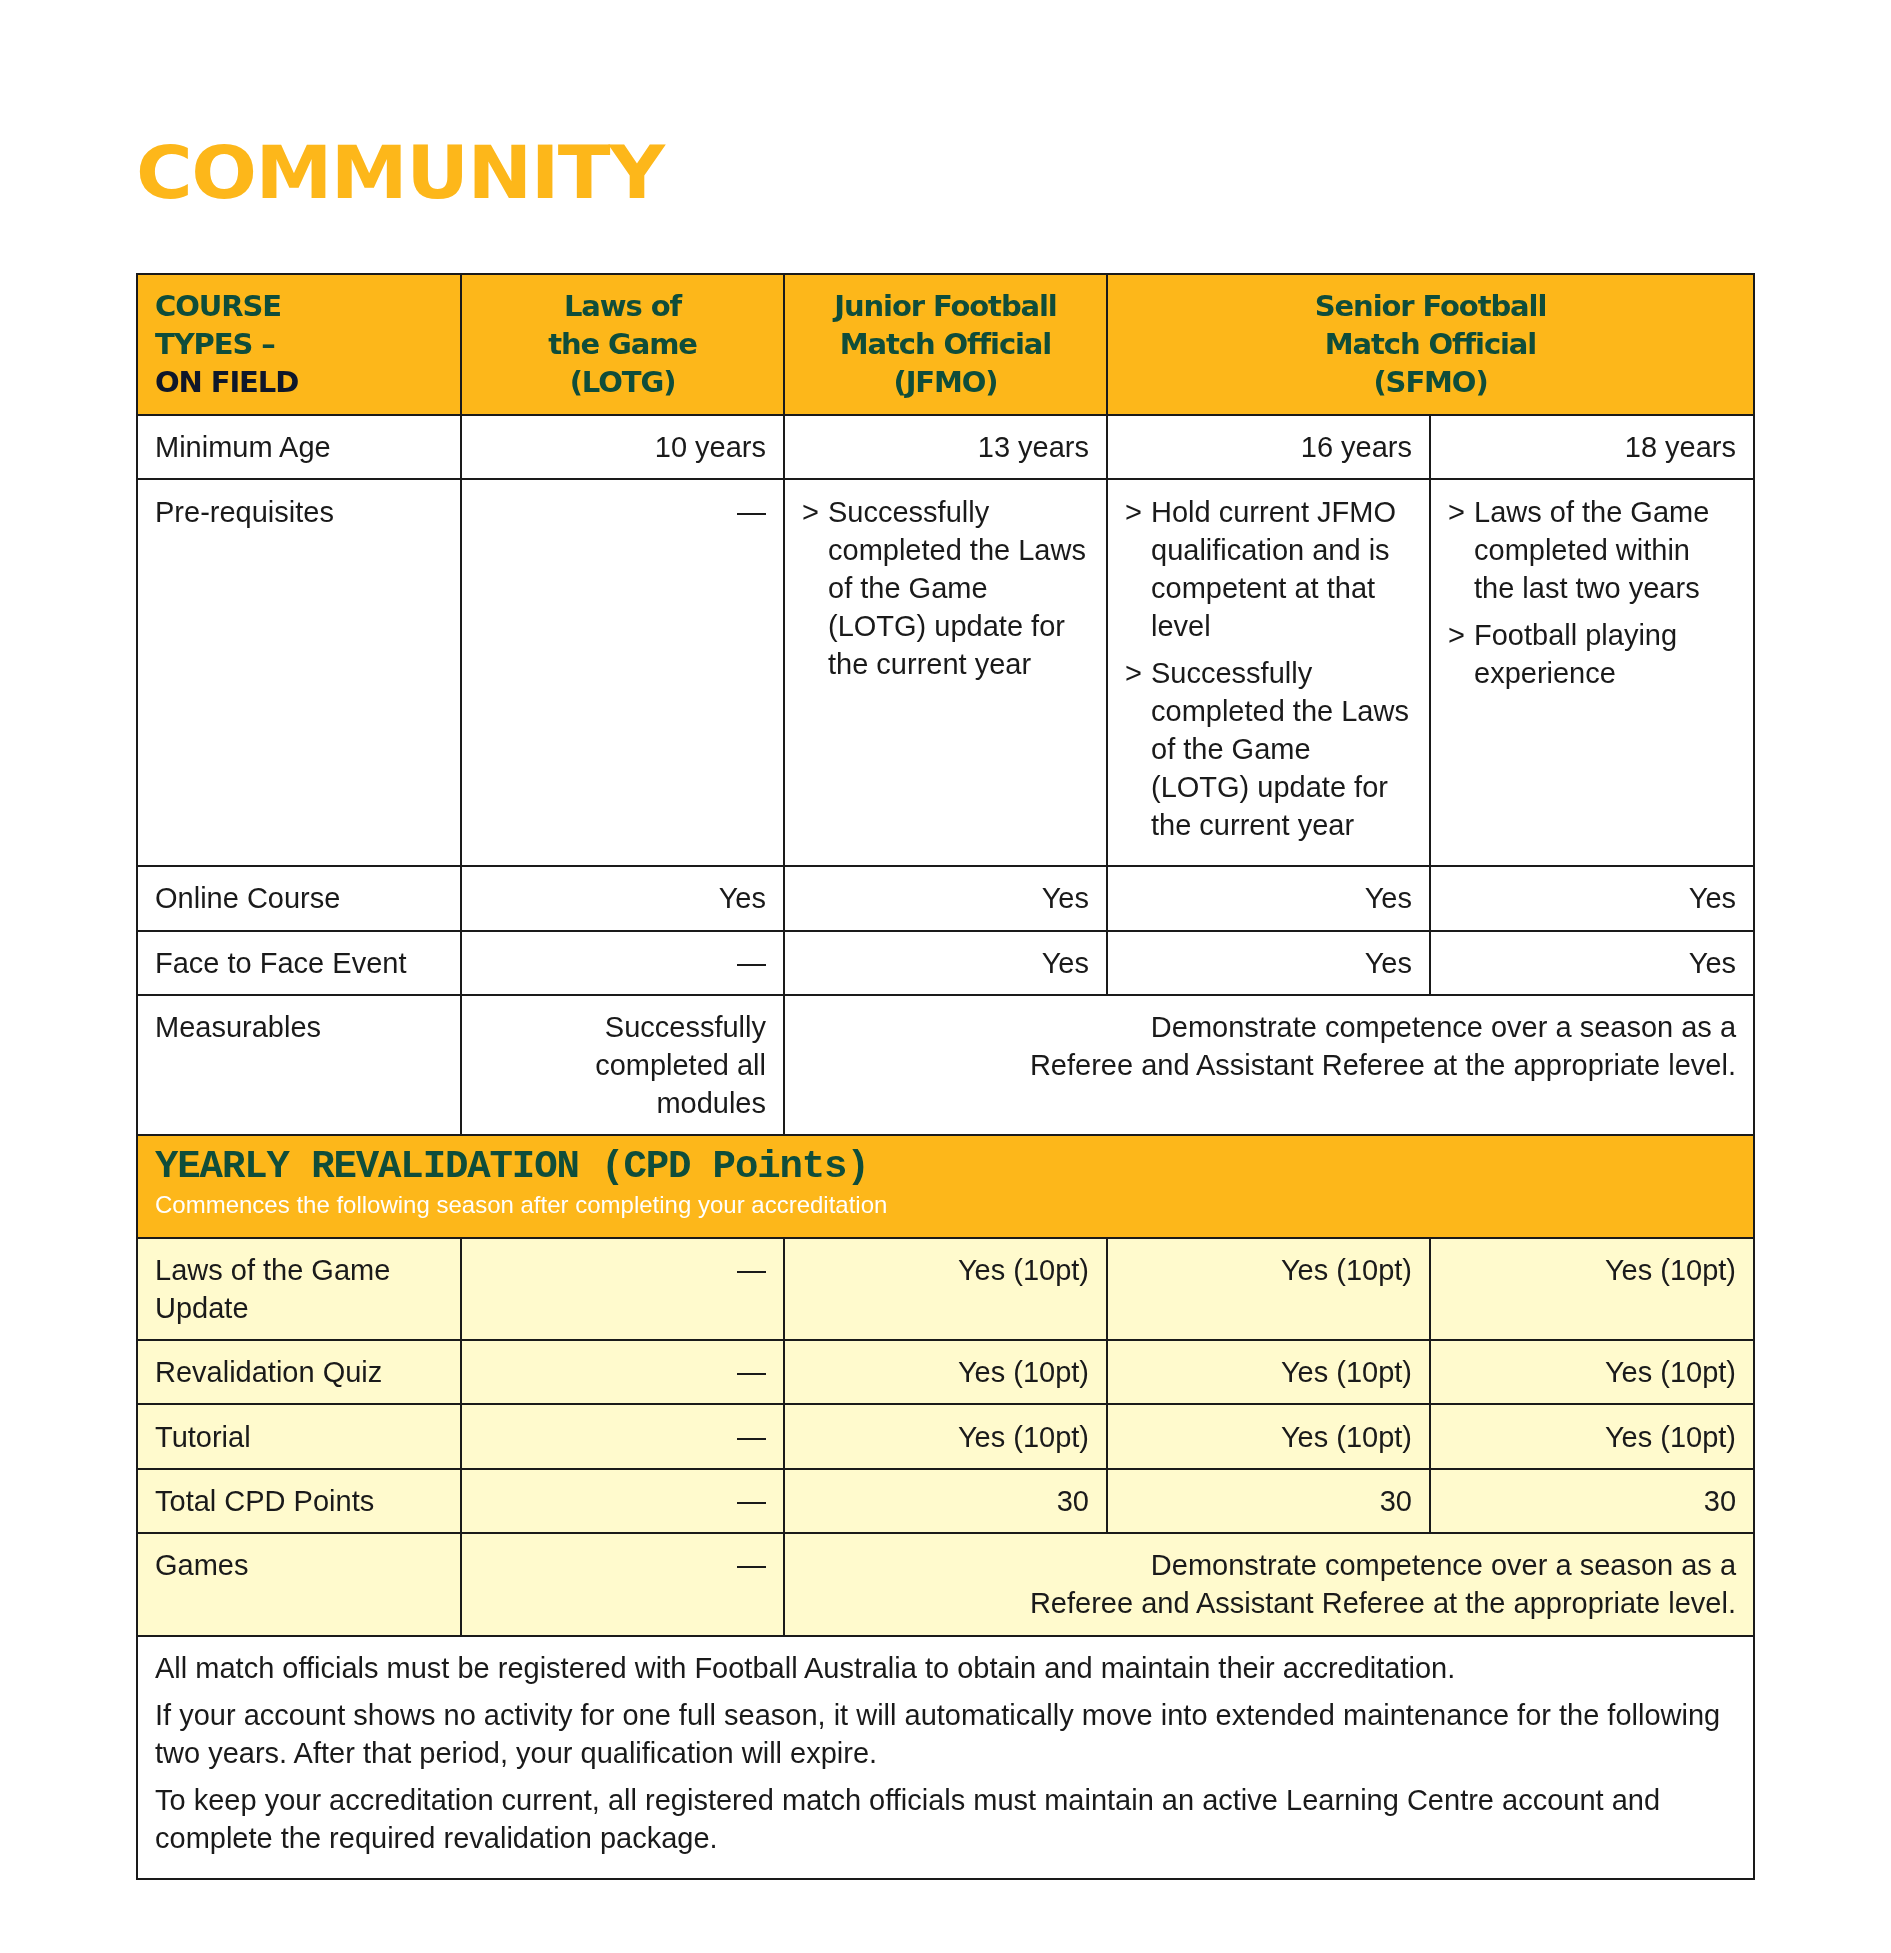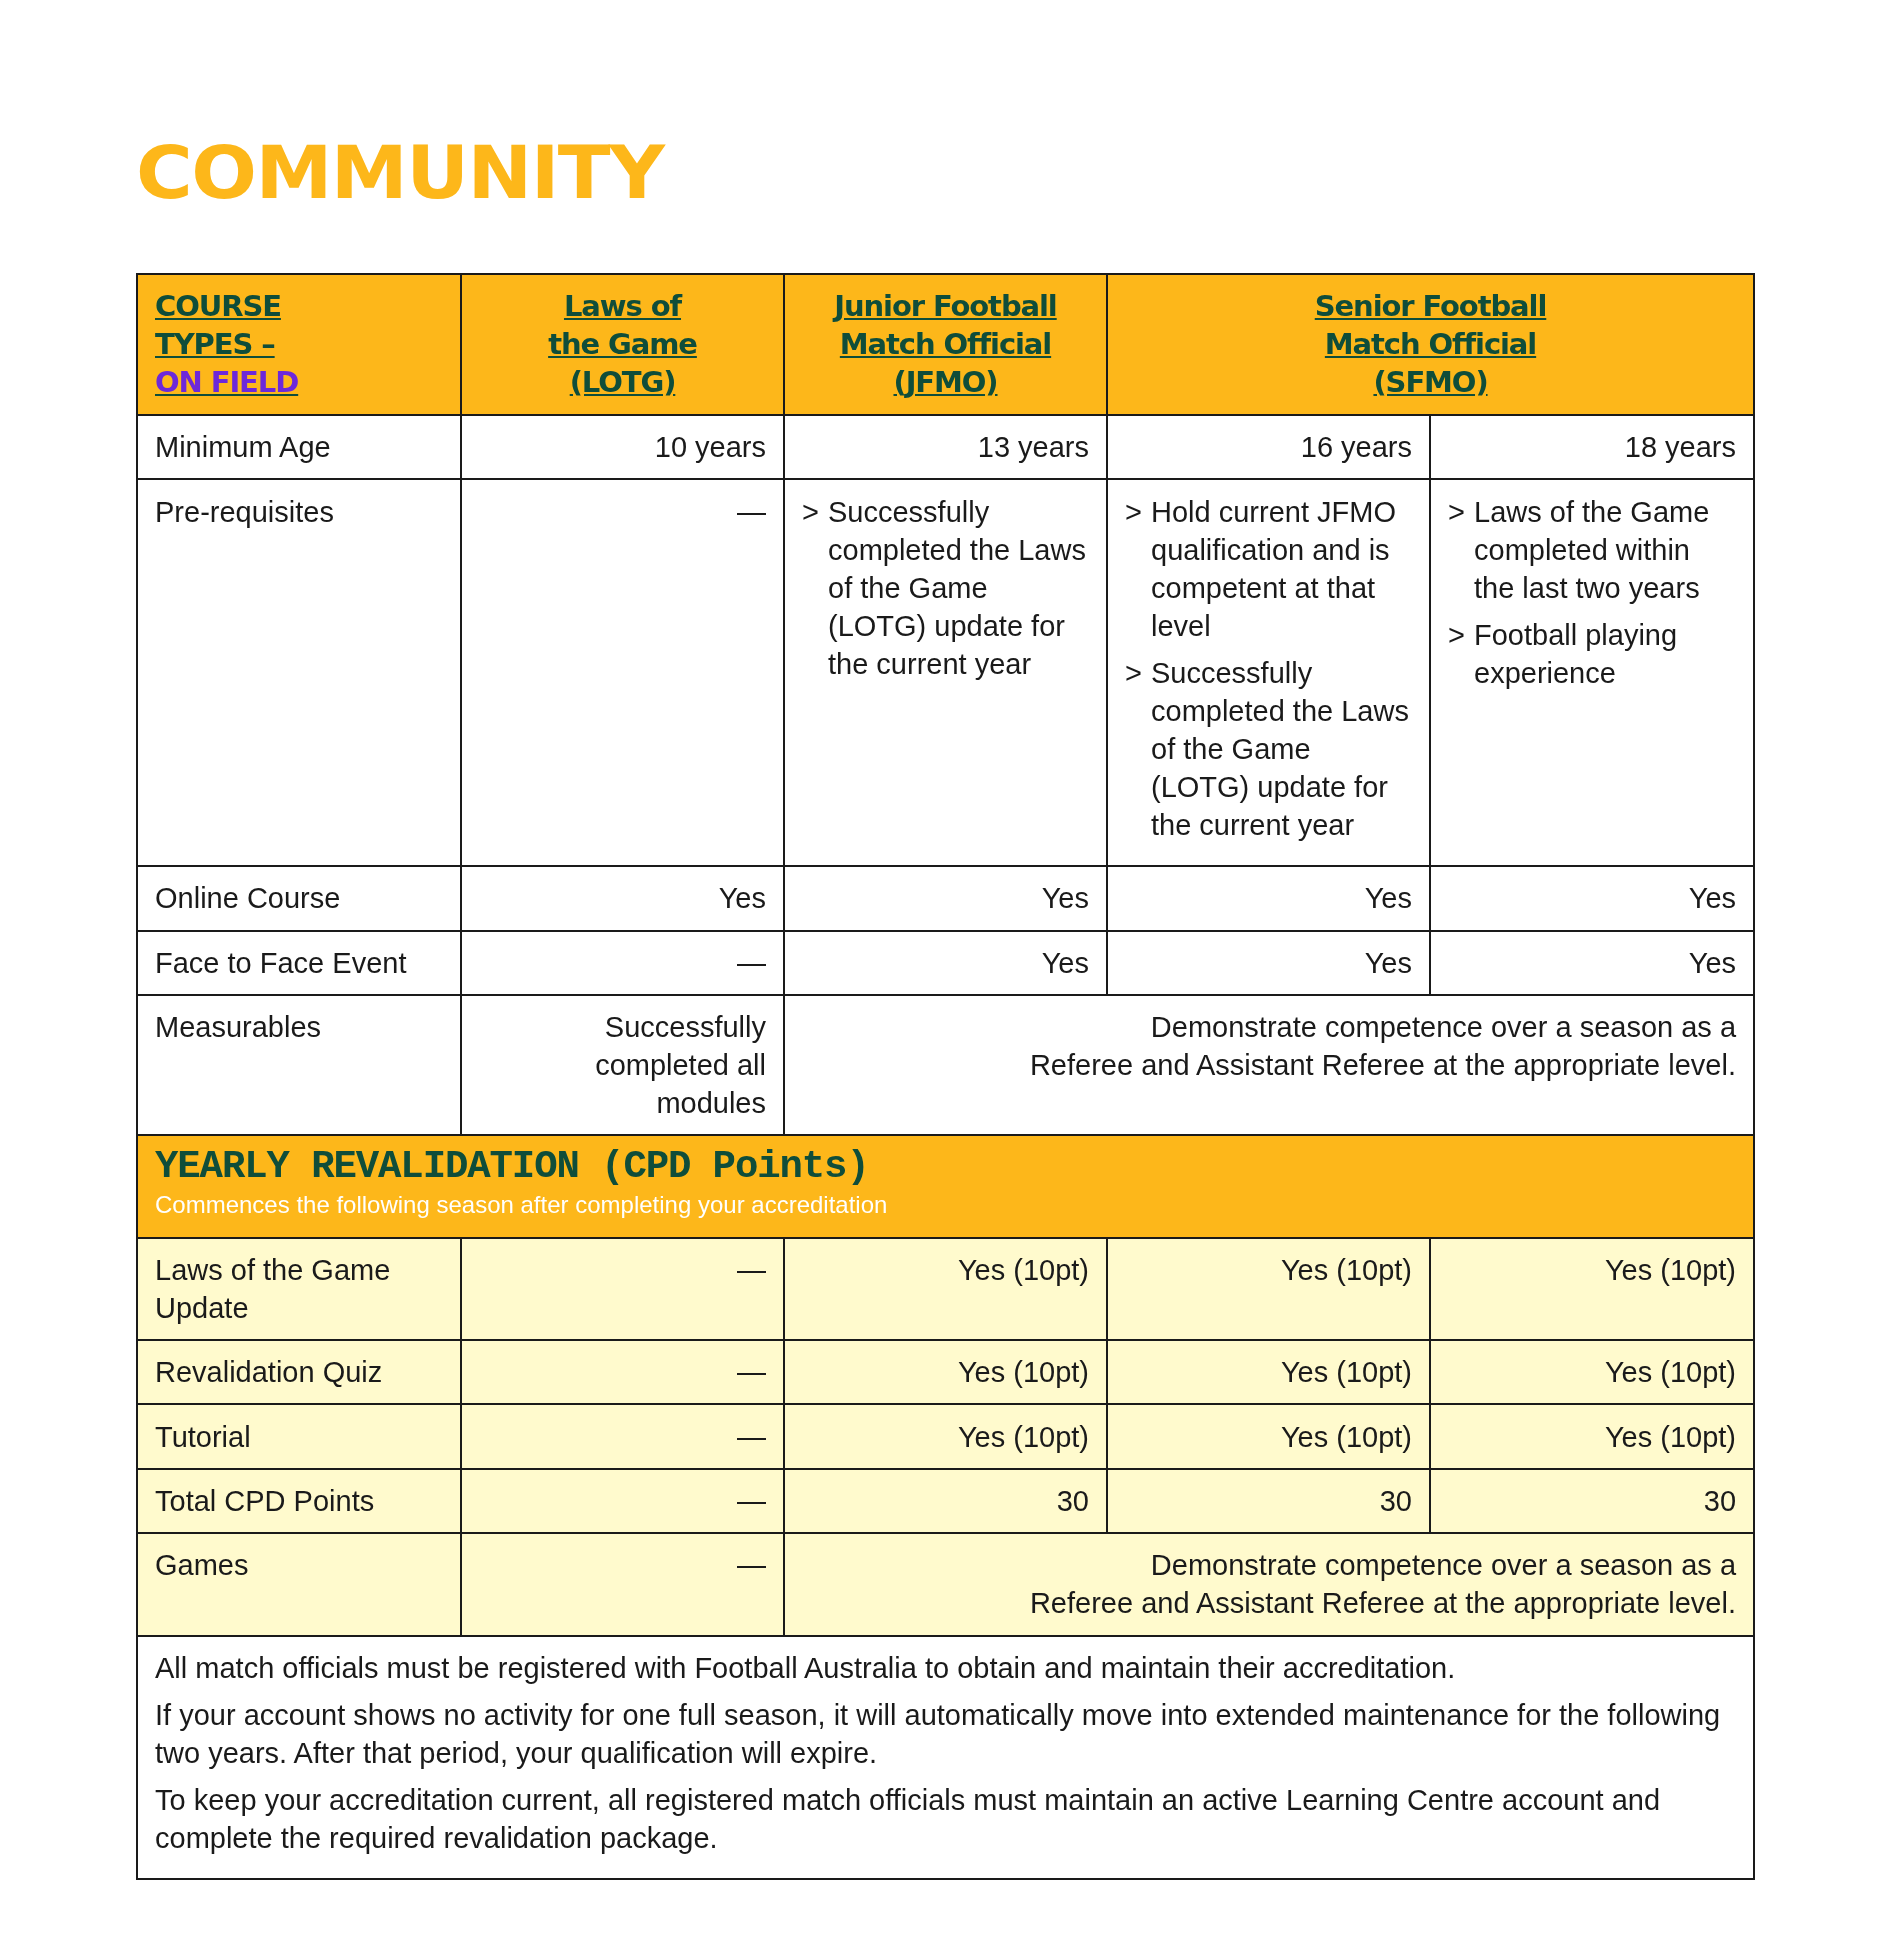--- a/index.html
+++ b/index.html
@@ -7,23 +7,23 @@
          font-family: "Liberation Sans", "DejaVu Sans", sans-serif; color: #1a1a1a; }
   .page-title { position: absolute; left: 136px; top: 136px; margin: 0;
     font-family: "DejaVu Sans", sans-serif; font-weight: 900; font-size: 73px;
     letter-spacing: -1.5px; color: #FDB71A; line-height: 1; transform: scaleX(1.06); transform-origin: left top; }
   table.main { position: absolute; left: 136px; top: 273px; width: 1619px;
     border-collapse: collapse; table-layout: fixed; }
   table.main td { border: 2.3px solid #1a1a1a; font-size: 29px; line-height: 38px;
     vertical-align: top; padding: 12.2px 17px; box-sizing: border-box; }
   .hdr td { background: #FDB71A; color: #0F4D3A; font-weight: 900; font-size: 29px;
     line-height: 38px; text-align: center; vertical-align: top; padding-top: 17px;
-    font-family: "DejaVu Sans", sans-serif; letter-spacing: -1.1px; text-decoration: underline; }
+    font-family: "DejaVu Sans", sans-serif; letter-spacing: -1.1px; }
   .hdr td.first { text-align: left; }
-  .hdr .white { color: #6d28d9; }
+  .hdr .white { color: #0f172a; }
   td.center { text-align: right; }
   td.vmid { vertical-align: middle; }
   .yellow td { background: #FFFACD; }
   .section td { background: #FDB71A; padding: 13.7px 17px 10.7px 17px; }
   .section .sec-title { color: #0F4D3A; font-weight: 900; font-size: 39px; letter-spacing: -1.1px;
     font-family: Liberation Mono, monospace; line-height: 38px; }
   .section .sec-sub { color: #ffffff; font-size: 24px; line-height: 38px; }
   .bullet { display: flex; margin-bottom: 9.2px; }
   .bullet .gt { width: 26px; flex: 0 0 26px; }
   .footer td { padding: 13.7px 17px 13.7px 17px; }

